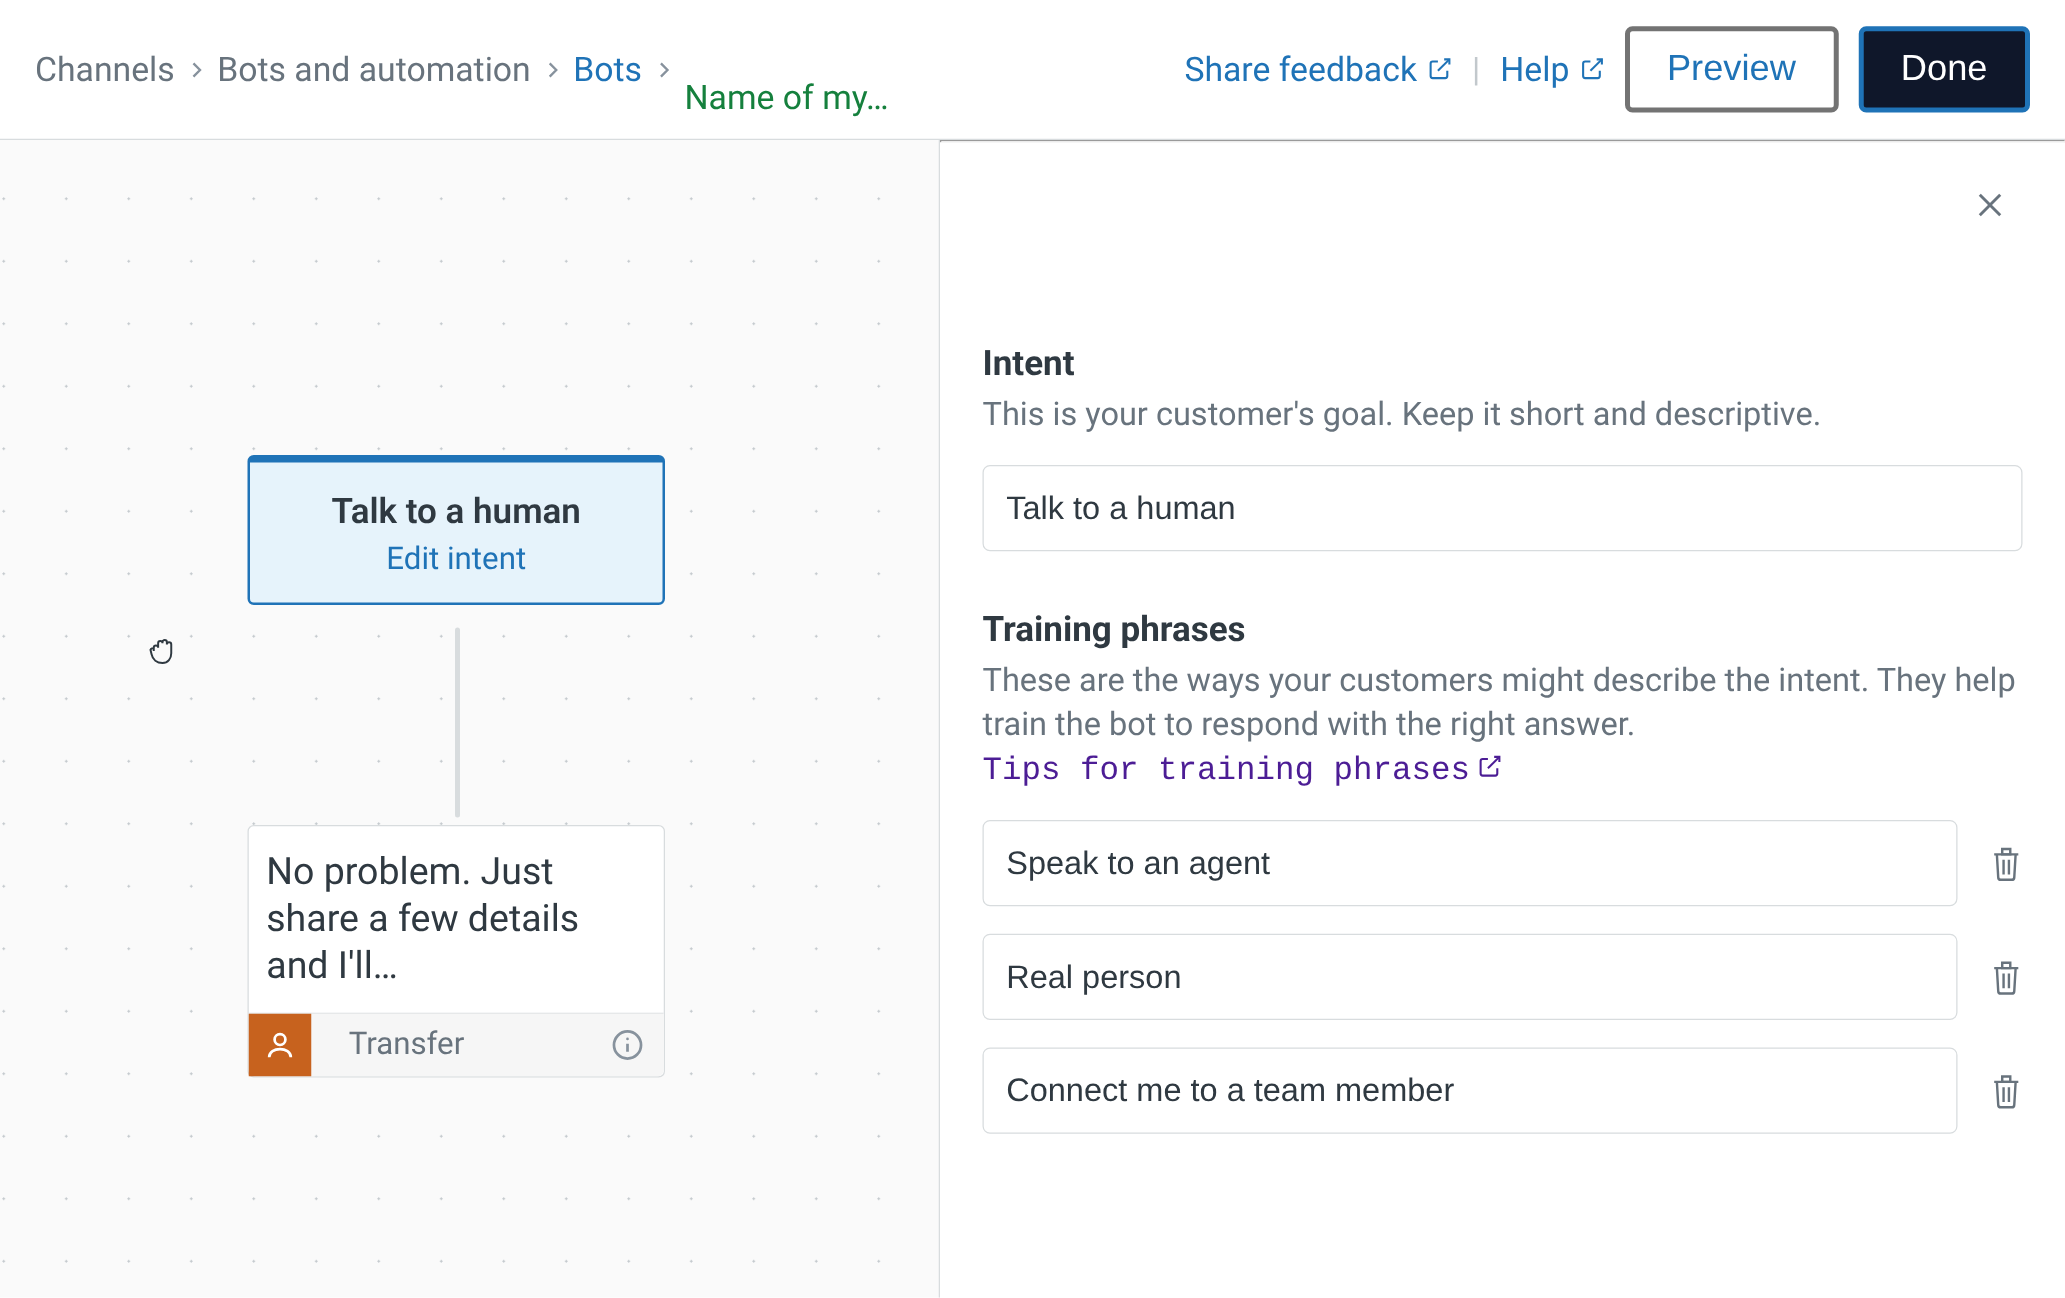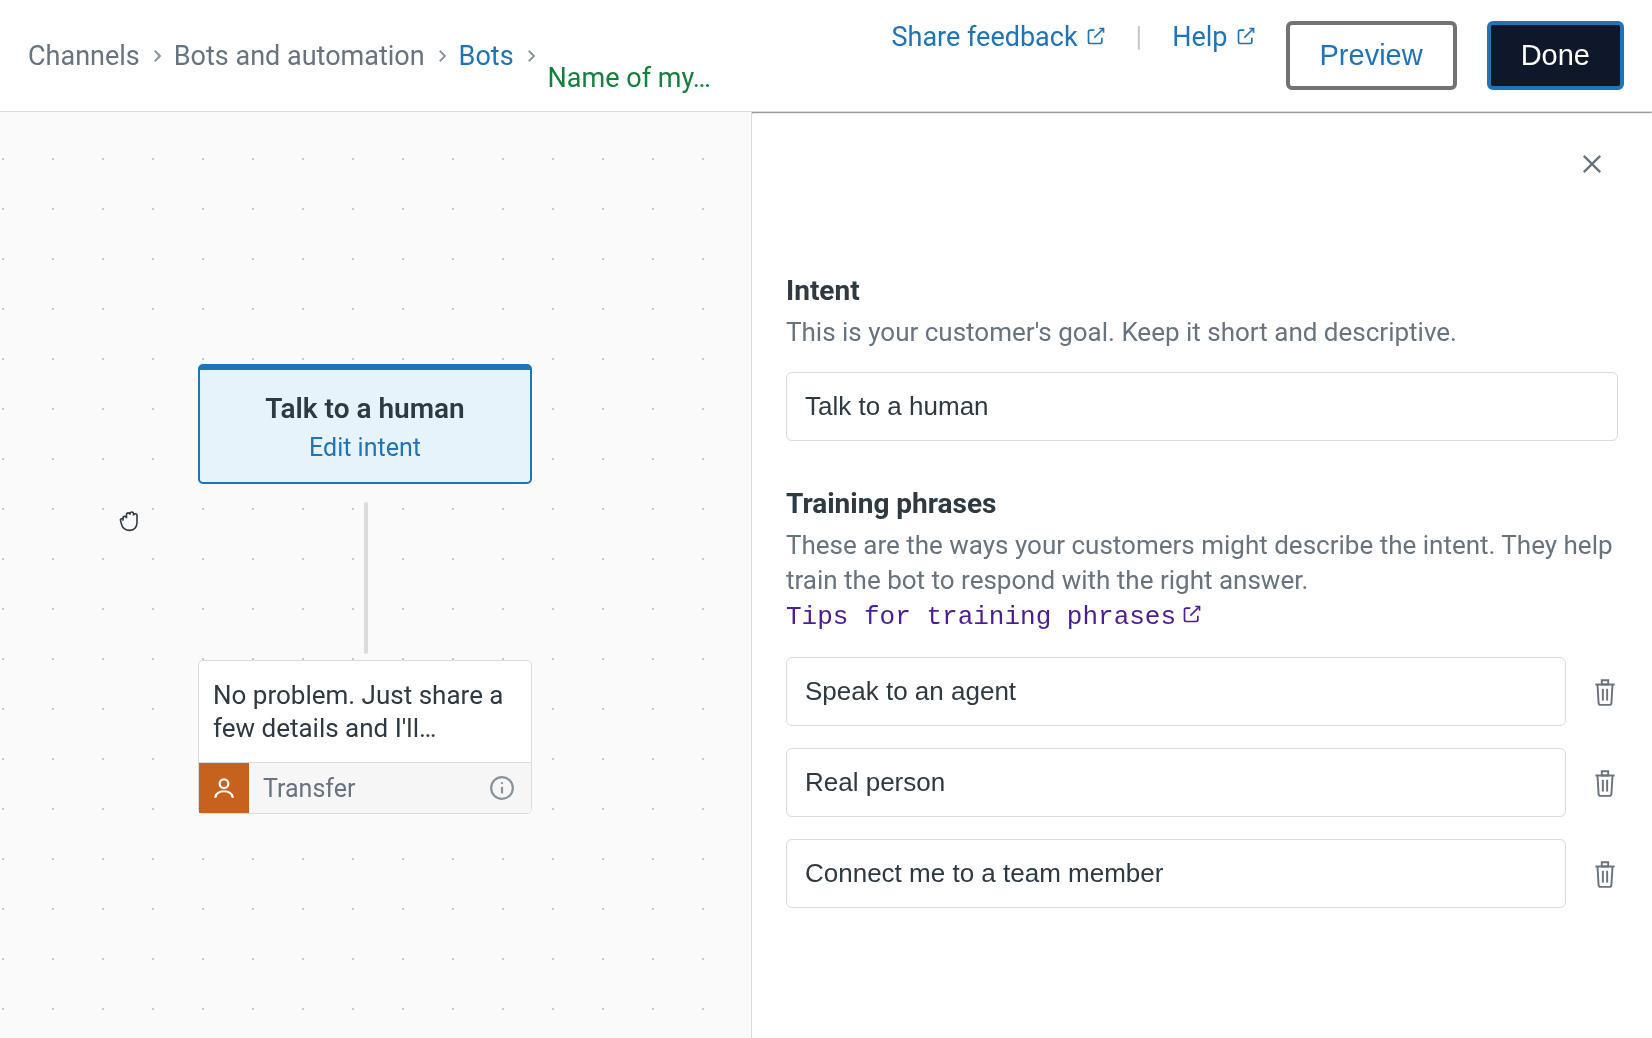--- a/index.html
+++ b/index.html
@@ -29,22 +29,22 @@
       gap: 8px;
     }
     .breadcrumb .crumb { white-space: nowrap; }
     .breadcrumb .crumb-link { color: #1f73b7; }
     .breadcrumb .crumb-last { color: #15803d; max-width: 170px; overflow: hidden; text-overflow: ellipsis; margin-top: 44px; }
     .chev { color: #87929d; display: inline-flex; }
     .chev svg { width: 18px; height: 18px; }
 
     .header-actions {
       display: flex;
-      align-items: flex-start;
-      gap: 30px;
+      align-items: center;
+      gap: 16px;
       font-size: 27px;
     }
     .link-ext { color: #1f73b7; text-decoration: none; display: inline-flex; align-items: center; gap: 8px; cursor: pointer; }
     .link-ext svg { width: 20px; height: 20px; }
     .divider { color: #c2c8cc; }
     .btn {
       border: 4px solid #737373;
       color: #1f73b7;
       background: #fff;
       padding: 14px 30px;
@@ -99,35 +99,35 @@
 
     .msg-node {
       position: absolute;
       left: 198px;
       top: 548px;
       width: 334px;
       border: 1px solid #d8dcde;
       border-radius: 5px;
       background: #fff;
     }
-    .msg-body { padding: 18px 14px; font-size: 26px; color: #2f3941; line-height: 1.25; }
+    .msg-body { padding: 18px 14px; font-size: 30px; color: #2f3941; line-height: 1.25; }
     .msg-footer {
       display: flex;
       align-items: center;
       border-top: 1px solid #d8dcde;
       background: #f6f6f6;
       border-radius: 0 0 5px 5px;
     }
     .msg-footer .icon-box {
       width: 50px; height: 50px;
       display: flex; align-items: center; justify-content: center;
       background: #c7621e;
     }
     .msg-footer .icon-box svg { width: 26px; height: 26px; stroke: #fff; fill: none; }
-    .msg-footer .label { flex: 1; font-size: 25px; color: #68737d; padding-left: 14px; }
+    .msg-footer .label { flex: 1; font-size: 25px; color: #68737d; padding-left: 14px; margin-left: 16px; }
     .msg-footer .info { padding-right: 16px; color: #87929d; display:flex; }
     .msg-footer .info svg { width: 26px; height: 26px; }
 
     .hand-cursor {
       position: absolute;
       left: 116px;
       top: 392px;
       width: 28px; height: 30px;
     }
 

